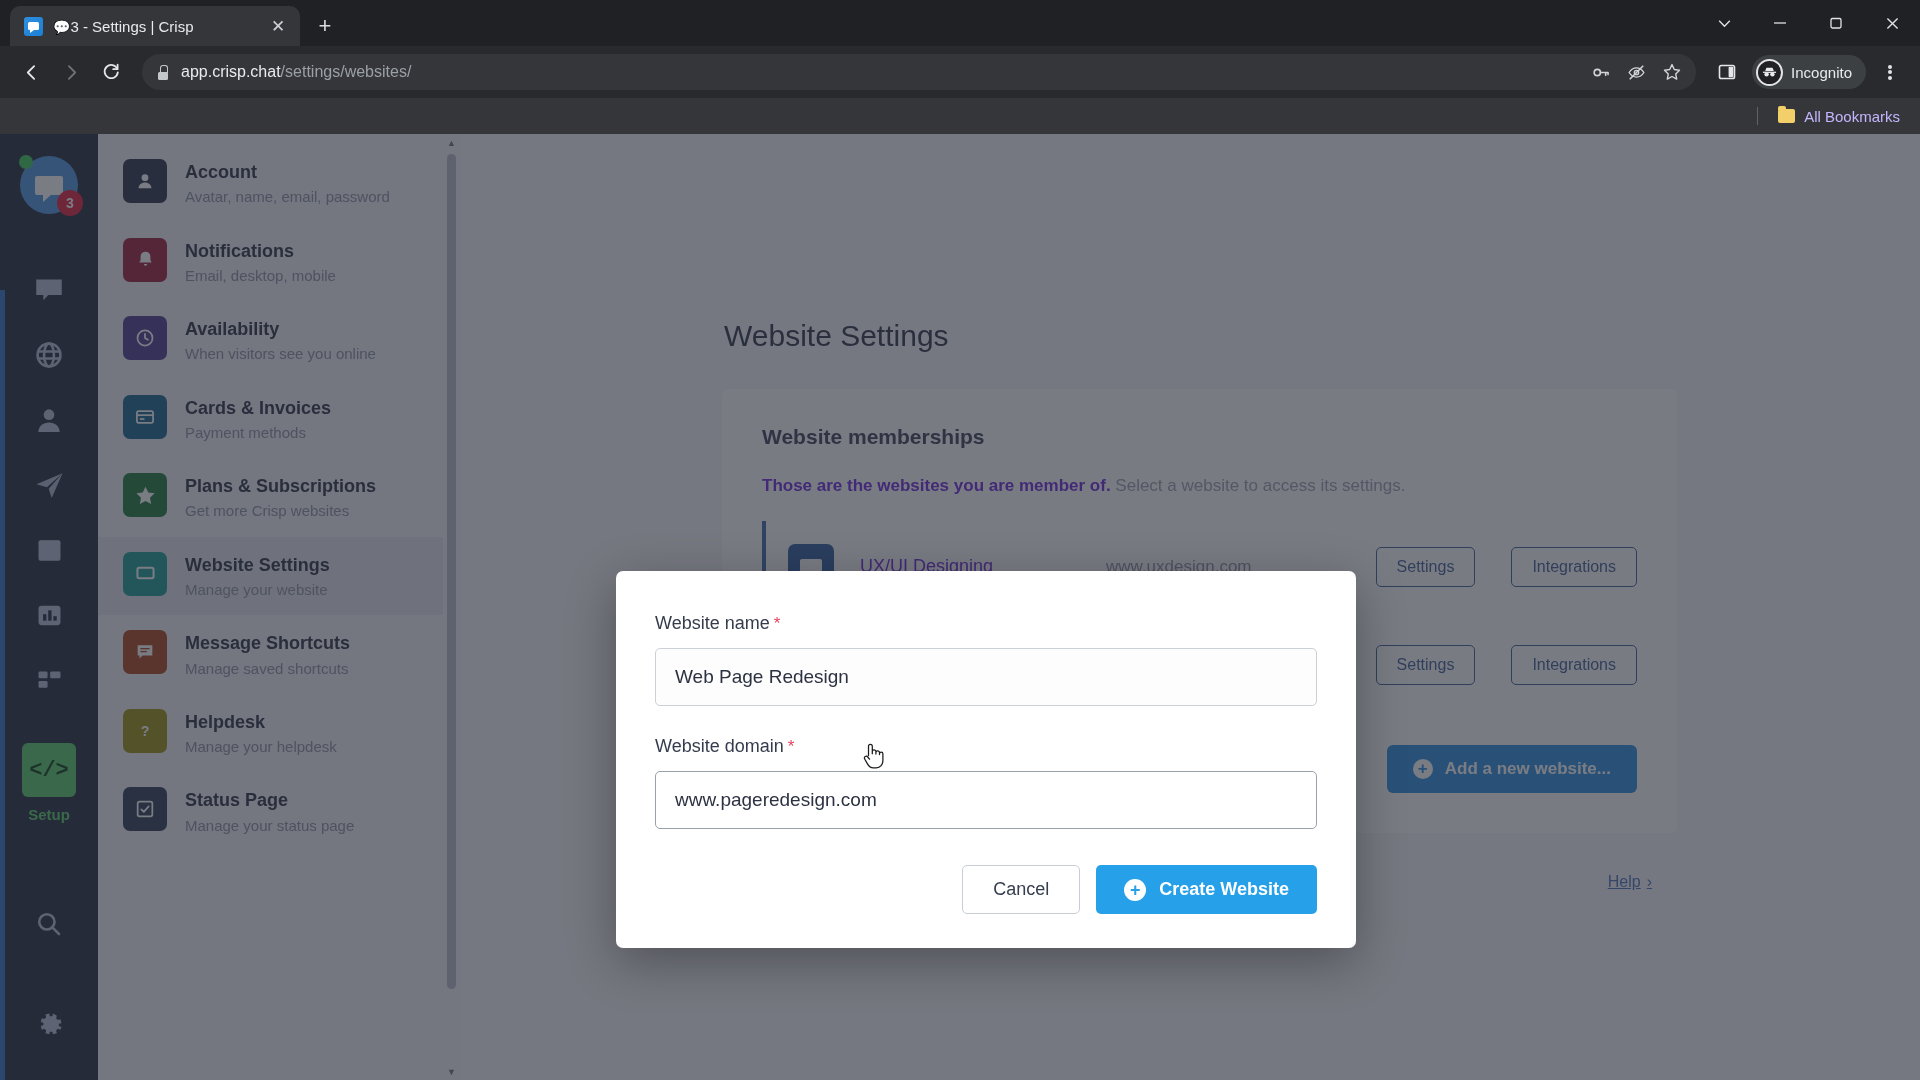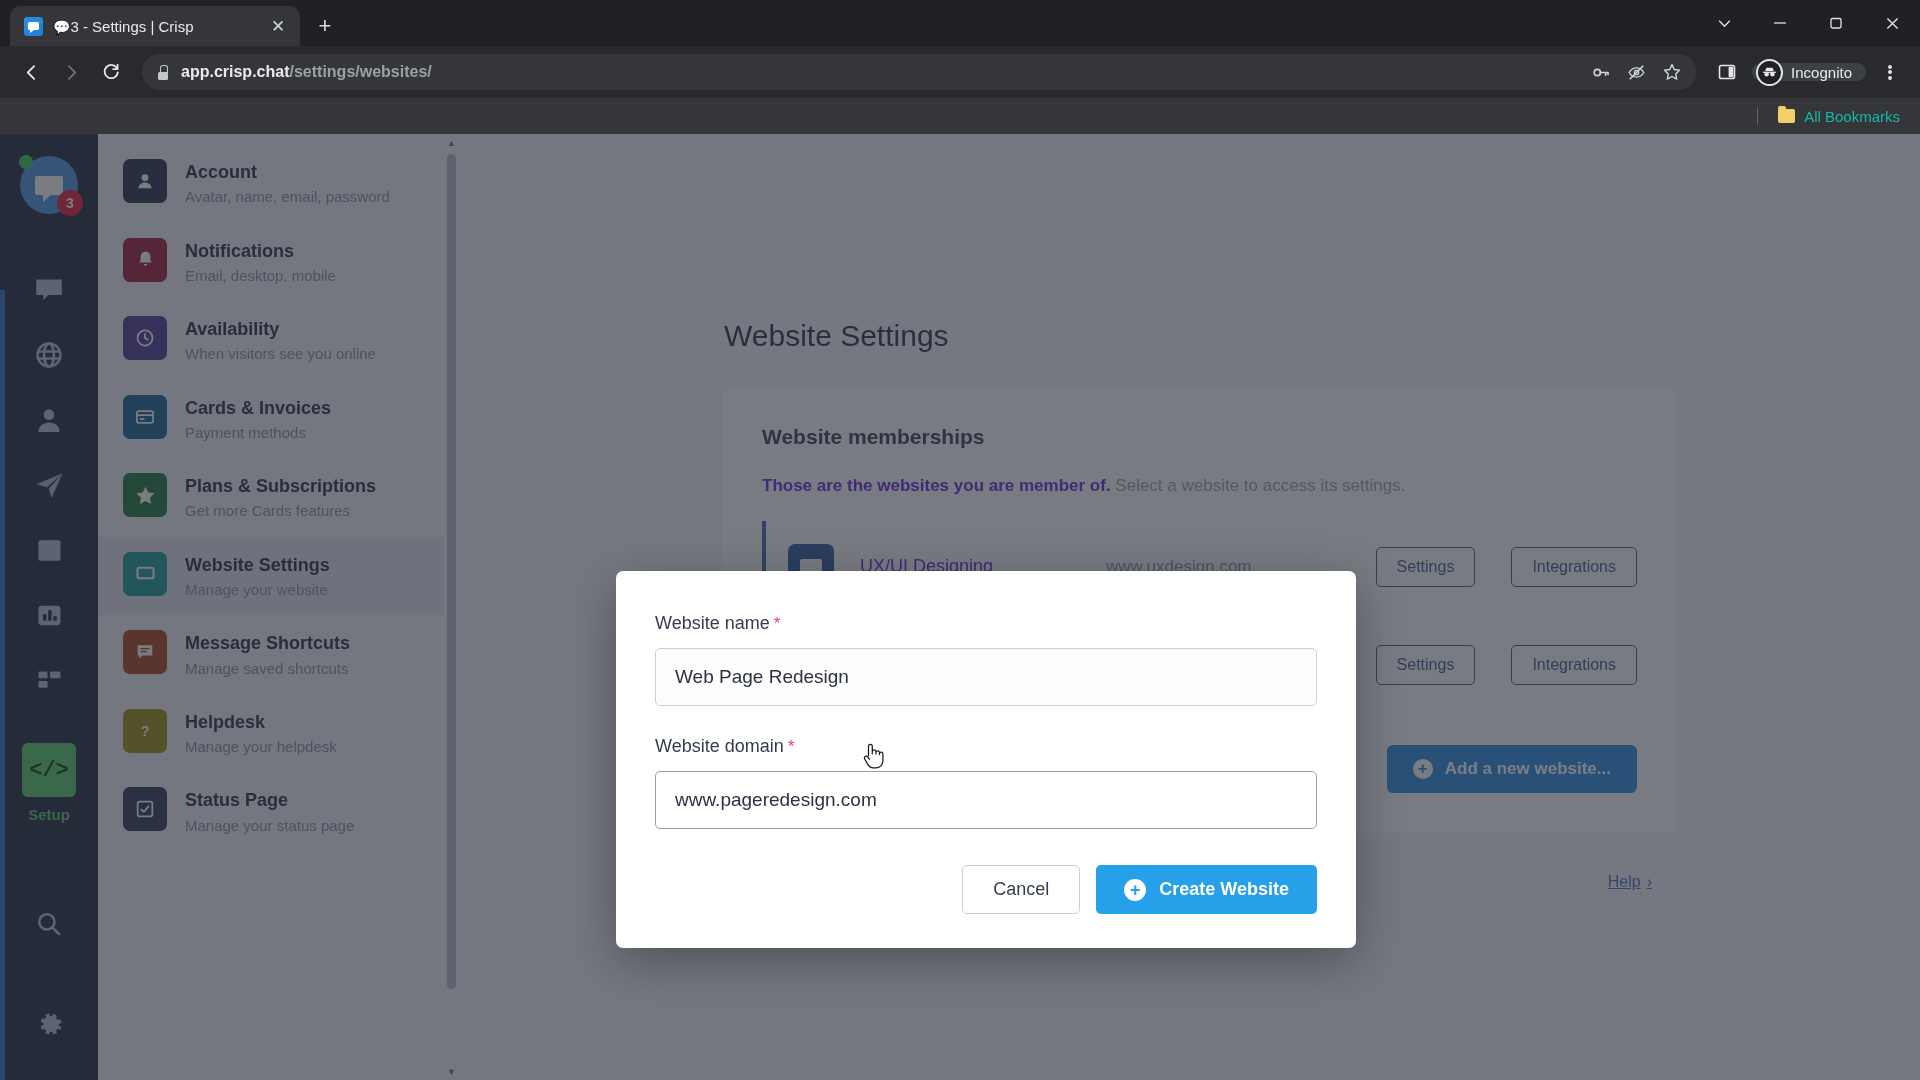--- a/index.html
+++ b/index.html
@@ -68,43 +68,43 @@
   }
   .lock { width: 13px; height: 15px; position: relative; flex: 0 0 auto; }
   .lock:before {
     content:""; position:absolute; left:1.5px; bottom:0; width:10px; height:8px;
     background:#c4c7ca; border-radius:1.5px;
   }
   .lock:after {
     content:""; position:absolute; left:3.5px; top:0px; width:6px; height:7px;
     border:1.7px solid #c4c7ca; border-bottom:0; border-radius:3px 3px 0 0;
   }
-  .url { font-size: 16px; color: #e8eaed; white-space: nowrap; font-weight: bold; }
+  .url { font-size: 16px; color: #e8eaed; white-space: nowrap; }
   .url .path { color: #9aa0a6; }
   .omni-icons { margin-left: auto; display: flex; align-items: center; gap: 16px; }
   .oicon { color: #d2d5d8; display: flex; align-items: center; }
   .tbar-right { display: flex; align-items: center; gap: 6px; }
   .incognito-pill {
-    height: 18px; background: #3c4043; border-radius: 17px;
+    height: 34px; background: #3c4043; border-radius: 17px;
     display: flex; align-items: center; padding: 0 14px 0 4px; gap: 8px;
   }
   .incog-av {
     width: 27px; height: 27px; border-radius: 50%; background: #202124;
     border: 2px solid #e2e4e7; display:flex;align-items:center;justify-content:center;
   }
   .incog-label { color: #e8eaed; font-size: 15px; }
   .kebab { width: 36px; height: 36px; display:flex;align-items:center;justify-content:center; color:#e2e4e7; }
   .kebab span { display:block; width:4px; height:4px; border-radius:50%; background:#e2e4e7; margin:1.5px 0; }
 
   .bookmarkbar {
     height: 36px; background: #35363a; display: flex; align-items: center;
     justify-content: flex-end; padding-right: 14px; gap: 0; flex: 0 0 auto;
   }
   .bm-sep { width: 1px; height: 18px; background: #5f6368; margin-right: 14px; }
-  .bm-item { display: flex; align-items: center; gap: 9px; color: #14b8a6; font-size: 15px; padding: 4px 6px; border-radius: 4px; }
+  .bm-item { display: flex; align-items: center; gap: 9px; color: #c4b5fd; font-size: 15px; padding: 4px 6px; border-radius: 4px; }
   .folder {
     width: 17px; height: 14px; background: #f3cf6a; border-radius: 2px 2px 2px 2px; position: relative;
   }
   .folder:before {
     content:""; position:absolute; top:-3px; left:0; width:8px; height:4px;
     background:#f3cf6a; border-radius:2px 2px 0 0;
   }
 
   
   .viewport { flex: 1; position: relative; background: #f4f5f7; overflow: hidden; }
@@ -513,21 +513,21 @@
       </div>
 
       <div class="nav-item">
         <div class="nav-ico" style="background:#1f7a3a">
           <svg width="23" height="23" viewBox="0 0 24 24" fill="currentColor">
               <path d="M12 2.8l2.9 6 6.6.9-4.8 4.6 1.2 6.5L12 17.7 6.1 20.8l1.2-6.5L2.5 9.7l6.6-.9z"></path>
             </svg>
         </div>
         <div class="nav-text">
           <div class="nav-title">Plans &amp; Subscriptions</div>
-          <div class="nav-sub">Get more Cards features</div>
+          <div class="nav-sub">Get more Crisp websites</div>
         </div>
       </div>
 
       <div class="nav-item active">
         <div class="nav-ico" style="background:#1a9b94">
           <svg width="23" height="23" viewBox="0 0 24 24" fill="none" stroke="currentColor" stroke-width="2.1">
               <rect x="3.6" y="6" width="16.8" height="11" rx="1.8"></rect>
             </svg>
         </div>
         <div class="nav-text">

